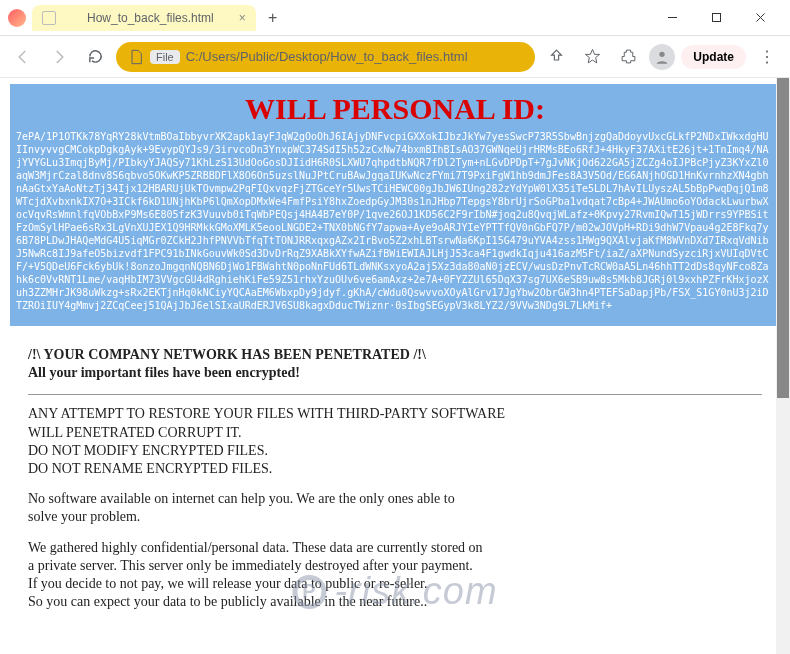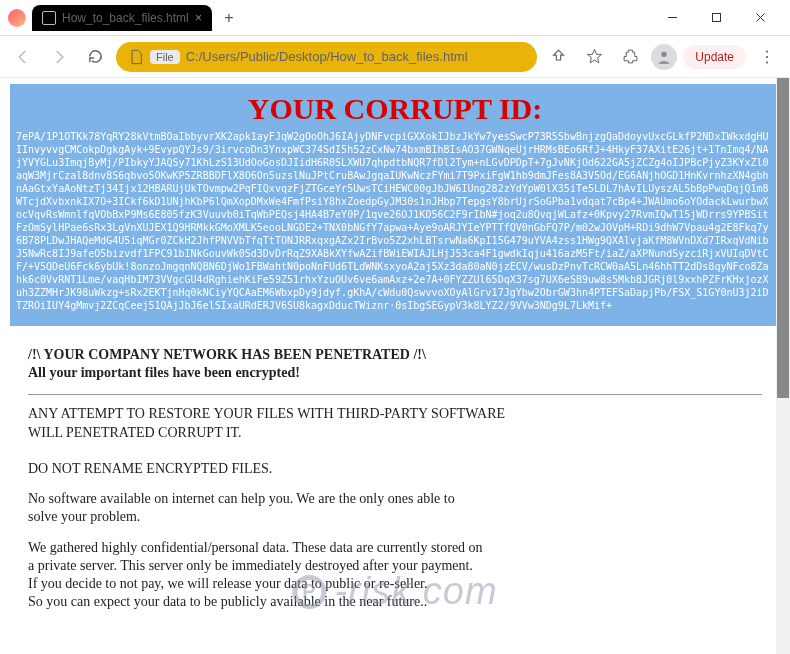--- a/index.html
+++ b/index.html
@@ -1,37 +1,37 @@
 <!DOCTYPE html>
 <html><head>
 <meta charset="utf-8">
 <style>
 * { box-sizing: border-box; margin: 0; padding: 0; }
 body { width: 790px; height: 654px; font-family: Arial, sans-serif; background: #fff; overflow: hidden; position: relative; }
 
 
 .titlebar { height: 36px; background: #fff; border-bottom: 1px solid #e0e0e0; display: flex; align-items: center; padding: 0 8px; }
 .win-icon { width: 18px; height: 18px; border-radius: 50%; background: linear-gradient(135deg, #ff5e62, #ffb88c); margin-right: 6px; }
-.tab { display: flex; align-items: center; background: #000000; border-radius: 8px 8px 0 0; padding: 6px 10px; font-size: 12px; color: #5f6368; min-width: 180px; position: relative; }
+.tab { display: flex; align-items: center; background: #fef9c3; border-radius: 8px 8px 0 0; padding: 6px 10px; font-size: 12px; color: #5f6368; min-width: 180px; position: relative; gap: 25px; }
 .tab .favicon { width: 14px; height: 14px; margin-right: 6px; border: 1px solid #bbb; border-radius: 2px; }
 .tab .close-x { margin-left: auto; font-size: 12px; color: #888; cursor: pointer; }
 .newtab { width: 26px; height: 26px; display: flex; align-items: center; justify-content: center; font-size: 16px; color: #555; cursor: pointer; margin-left: 4px; }
 .win-controls { margin-left: auto; display: flex; }
 .win-btn { width: 44px; height: 30px; display: flex; align-items: center; justify-content: center; color: #555; font-size: 13px; cursor: pointer; }
 .win-btn svg { width: 11px; height: 11px; }
 
 
 .toolbar { height: 42px; display: flex; align-items: center; padding: 0 8px; gap: 6px; border-bottom: 1px solid #e8eaed; }
 .nav-btn { width: 30px; height: 30px; display: flex; align-items: center; justify-content: center; color: #5f6368; cursor: pointer; border-radius: 50%; }
 .nav-btn.disabled { color: #bbb; cursor: default; }
 .addr { flex: 1; height: 30px; background: #eab308; border-radius: 15px; display: flex; align-items: center; padding: 0 12px; font-size: 13px; color: #5f6368; gap: 6px; }
 .addr .chip { background: #e8eaed; padding: 1px 6px; border-radius: 4px; font-size: 11px; }
 .ext-icon { width: 16px; height: 16px; color: #5f6368; }
 .avatar { width: 26px; height: 26px; border-radius: 50%; background: #dadce0; display: flex; align-items: center; justify-content: center; }
-.update-btn { background: #fef0f0; color: #b91c1c; border: none; border-radius: 16px; padding: 5px 12px; font-size: 12px; cursor: pointer; font-weight: 400; }
+.update-btn { background: #fef0f0; color: #000000; border: none; border-radius: 16px; padding: 5px 12px; font-size: 12px; cursor: pointer; font-weight: 700; }
 .menu-dots { width: 30px; height: 30px; display: flex; align-items: center; justify-content: center; color: #5f6368; cursor: pointer; }
 
 
 .viewport { height: calc(654px - 36px - 42px); overflow: hidden; position: relative; }
 .page { padding: 6px 10px 0 10px; height: 100%; }
 .blue-box { background: #7eb3e8; padding: 8px 0 14px 0; }
 .heading { color: #d80000; font-size: 30px; font-weight: bold; text-align: center; margin-bottom: 4px; font-family: 'Times New Roman', serif; }
 .idblob { color: #fff; font-size: 10px; line-height: 1.3; font-family: monospace; word-break: break-all; padding: 0 6px; }
 .body-text { padding: 20px 18px; font-family: 'Times New Roman', serif; font-size: 14px; color: #222; }
 .body-text hr { margin: 10px 0; border: none; border-top: 1px solid #999; }
@@ -122,31 +122,31 @@
         <path d="M4 22c0-5 16-5 16 0" fill="#888"></path>
       </svg>
   </div>
   <button class="update-btn">Update</button>
   <div class="menu-dots">⋮</div>
 </div>
 
 <div class="viewport">
   <div class="page">
     <div class="blue-box">
-      <div class="heading">YOUR CORRUPT ID:</div>
+      <div class="heading">WILL PERSONAL ID:</div>
       <div class="idblob">7ePA/1P1OTKk78YqRY28kVtmBOaIbbyvrXK2apk1ayFJqW2gOoOhJ6IAjyDNFvcpiGXXokIJbzJkYw7yesSwcP73R5SbwBnjzgQaDdoyvUxcGLkfP2NDxIWkxdgHUIInvyvvgCMCokpDgkgAyk+9EvypQYJs9/3irvcoDn3YnxpWC374SdI5h52zCxNw74bxmBIhBIsAO37GWNqeUjrHRMsBEo6RfJ+4HkyF37AXitE26jt+1TnImq4/NAjYVYGLu3ImqjByMj/PIbkyYJAQSy71KhLzS13UdOoGosDJIidH6R0SLXWU7qhpdtbNQR7fDl2Tym+nLGvDPDpT+7gJvNKjOd622GA5jZCZg4oIJPBcPjyZ3KYxZl0aqW3MjrCzal8dnv8S6qbvo5OKwKP5ZRBBDFlX8O6On5uzslNuJPtCruBAwJgqaIUKwNczFYmi7T9PxiFgW1hb9dmJFes8A3V5Od/EG6ANjhOGD1HnKvrnhzXN4gbhnAaGtxYaAoNtzTj34Ijx12HBARUjUkTOvmpw2PqFIQxvqzFjZTGceYr5UwsTCiHEWC00gJbJW6IUng282zYdYpW0lX35iTe5LDL7hAvILUyszAL5bBpPwqDqjQ1m8WTcjdXvbxnkIX7O+3ICkf6kD1UNjhKbP6lQmXopDMxWe4FmfPsiY8hxZoedpGyJM30s1nJHbp7TepgsY8brUjrSoGPba1vdqat7cBp4+JWAUmo6oYOdackLwurbwXocVqvRsWmnlfqVObBxP9Ms6E805fzK3Vuuvb0iTqWbPEQsj4HA4B7eY0P/1qve26OJ1KD56C2F9rIbN#joq2u8QvqjWLafz+0Kpvy27RvmIQwT15jWDrrs9YPBSitFzOmSylHPae6sRx3LgVnXUJEX1Q9HRMkkGMoXMLK5eooLNGDE2+TNX0bNGfY7apwa+Aye9oARJYIeYPTTfQV0nGbFQ7P/m02wJOVpH+RDi9dhW7Vpau4g2E8Fkq7y6B78PLDwJHAQeMdG4U5iqMGr0ZCkH2JhfPNVVbTfqTtTONJRRxqxgAZx2IrBvo5Z2xhLBTsrwNa6KpI15G479uYVA4zss1HWg9QXAlvjaKfM8WVnDXd7IRxqVdNibJ5NwRc8IJ9afeO5bizvdf1FPC91bINkGouvWk0Sd3DvDrRqZ9XABkXYfwAZifBWiEWIAJLHjJ53ca4F1gwdkIqju416azM5Ft/iaZ/aXPNundSyzciRjxVUIqDVtCF/+V5QDeU6Fck6ybUk!8onzoJmgqnNQBN6DjWo1FBWahtN0poNnFUd6TLdWNKsxyoA2aj5Xz3da80aN0jzECV/wusDzPnvTcRCW0aA5Ln46hhTT2dDs8qyNFco8Zahk6c0VvRNT1Lme/vaqHbIM73VVgcGU4dRghiehKiFe59Z51rhxYzuOUv6ve6amAxz+2e7A+0FYZZUl65DqX37sg7UX6eSB9uw8s5Mkb8JGRj0l9xxhPZFrKHxjozXuh3ZZMHrJK98uWkzg+sRx2EKTjnHq0kNCiyYQCAaEM6WbxpDy9jdyf.gKhA/cWdu0QswvvoXOyAlGrv17JgYbw2ObrGW3hn4PTEFSaDapjPb/FSX_S1GY0nU3j2iDTZROiIUY4gMmvj2ZCqCeej51QAjJbJ6elSIxaURdERJV6SU8kagxDducTWiznr·0sIbgSEGypV3k8LYZ2/9VVw3NDg9L7LkMif+</div>
     </div>
     <div class="body-text">
       <p><b>/!\ YOUR COMPANY NETWORK HAS BEEN PENETRATED /!\</b><br>
          <b>All your important files have been encrypted!</b></p>
       <hr>
       <p>
         <span>ANY ATTEMPT TO RESTORE YOUR FILES WITH THIRD-PARTY SOFTWARE</span><br>
         <span>WILL PENETRATED CORRUPT IT.</span><br>
-        <br>
+        <span>DO NOT MODIFY ENCRYPTED FILES.</span><br>
         <span>DO NOT RENAME ENCRYPTED FILES.</span>
       </p>
       <p>
         <span>No software available on internet can help you. We are the only ones able to</span><br>
         <span>solve your problem.</span>
       </p>
       <p>
         <span>We gathered highly confidential/personal data. These data are currently stored on</span><br>
         <span>a private server. This server only be immediately destroyed after your payment.</span><br>
         <span>If you decide to not pay, we will release your data to public or re-seller.</span><br>

